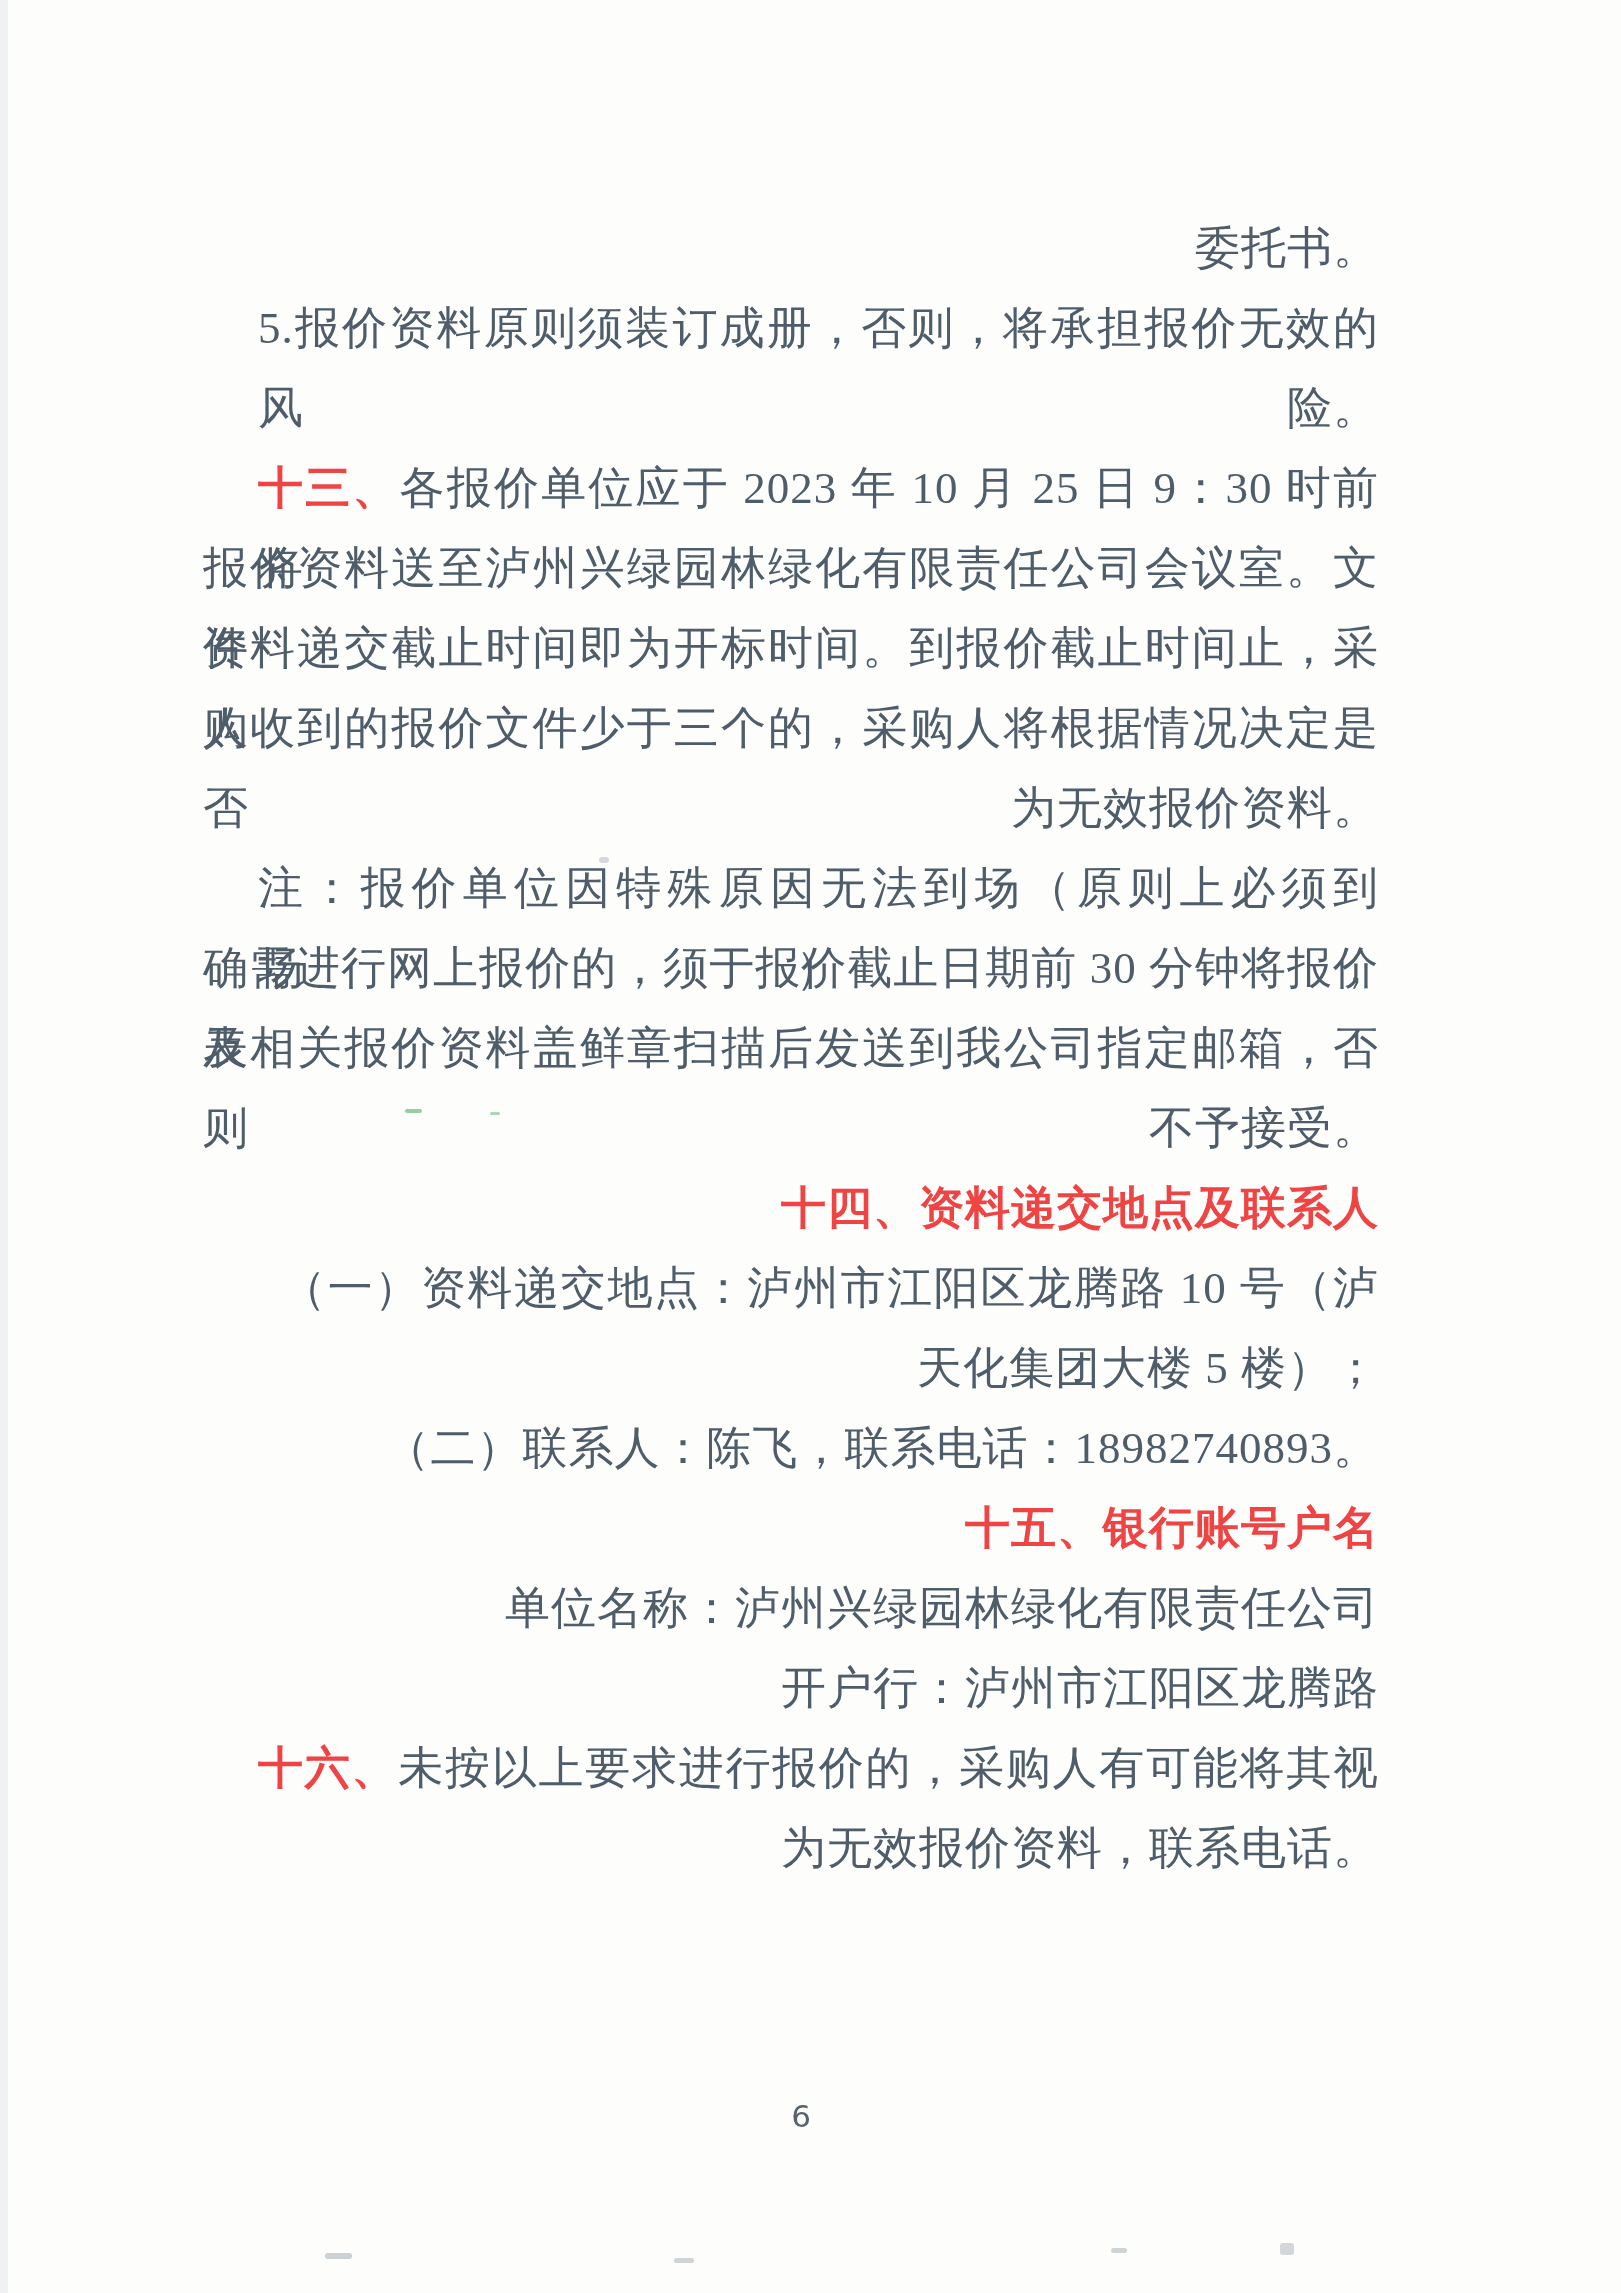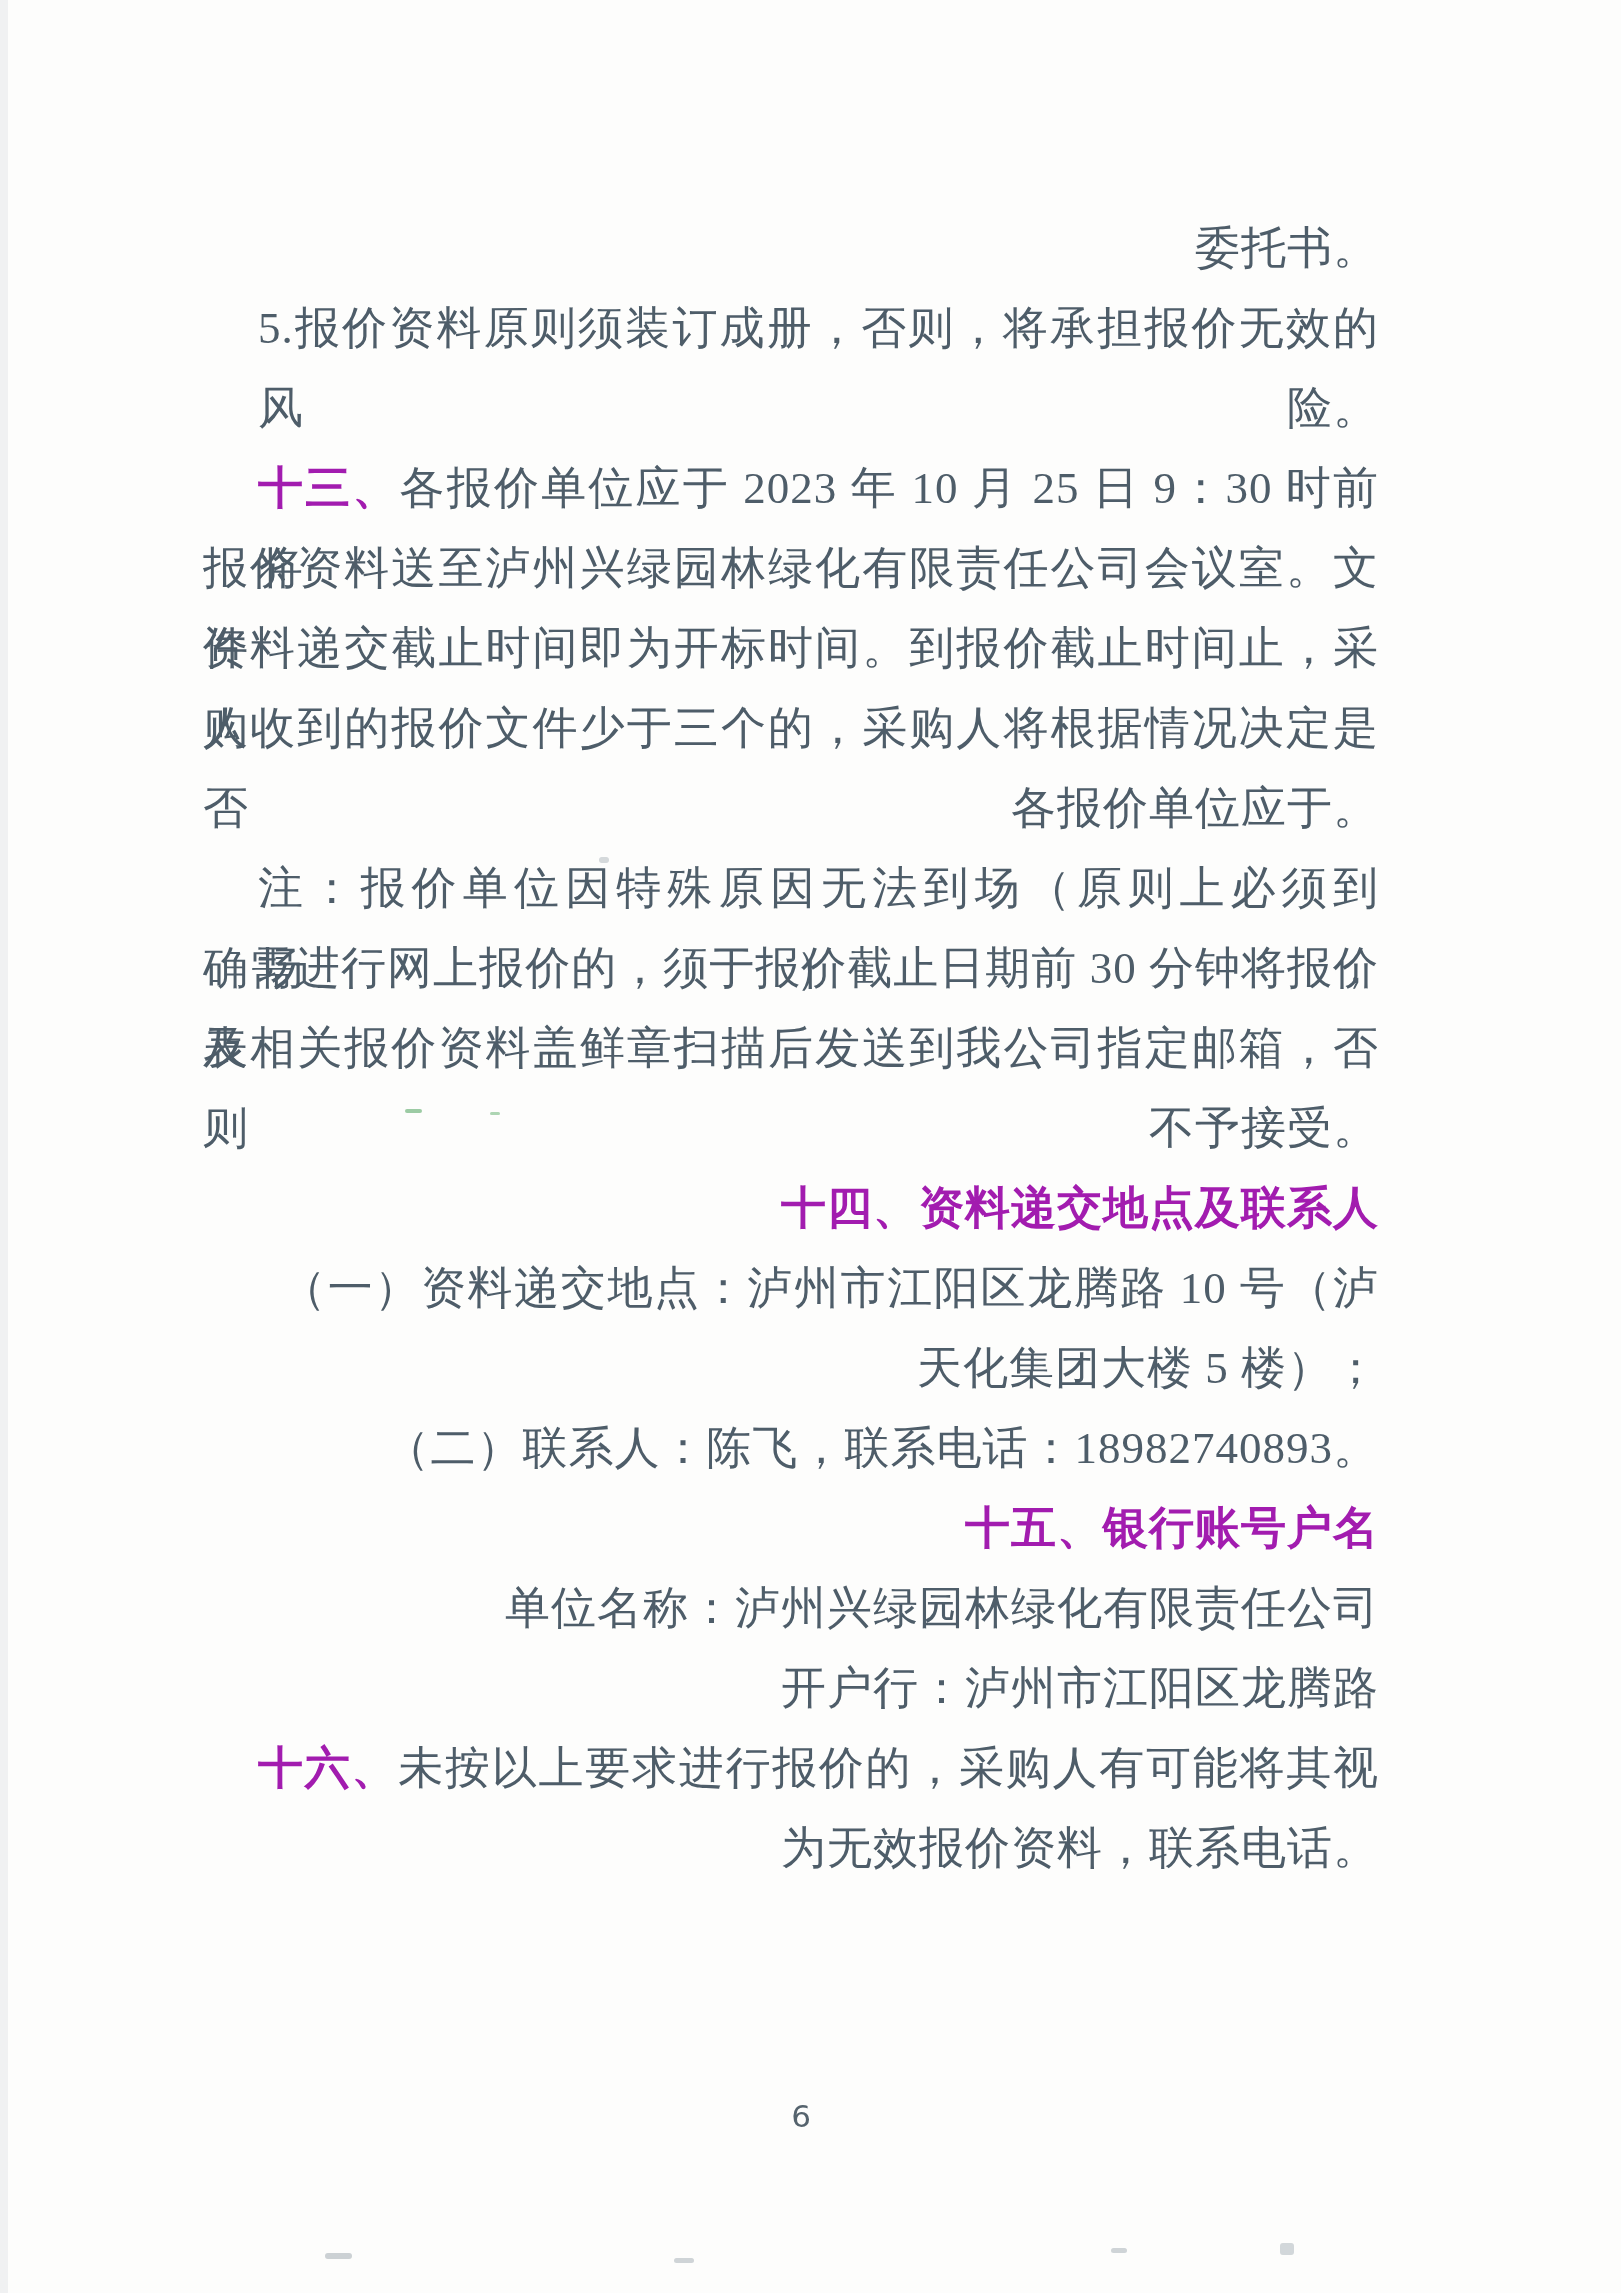--- a/index.html
+++ b/index.html
@@ -34,21 +34,21 @@
     white-space: normal;
     text-align: justify;
     text-align-last: justify;
     text-justify: inter-character;
   }
   .ind1 { padding-left: 55px; }
   .ind2 { padding-left: 78px; }
   .b {
     font-weight: 700;
     font-family: "Liberation Sans", "DejaVu Sans", sans-serif;
-    color: #a21caf;
+    color: #ef4444;
   }
   .pagenum {
     position: absolute;
     left: 0;
     top: 2098px;
     width: 1602px;
     text-align: center;
     font-family: "DejaVu Sans", "Liberation Sans", sans-serif;
     font-size: 31px;
     color: #55636d;
@@ -77,21 +77,21 @@
 
     <div class="line"><span>委托书。</span></div>
 
     <div class="line just ind1"><span>5.报价资料原则须装订成册，否则，将承担报价无效的风</span></div>
     <div class="line"><span>险。</span></div>
 
     <div class="line just ind1"><span class="b">十三、</span><span>各报价单位应于 2023 年 10 月 25 日 9：30 时前将</span></div>
     <div class="line just"><span>报价资料送至泸州兴绿园林绿化有限责任公司会议室。文件</span></div>
     <div class="line just"><span>资料递交截止时间即为开标时间。到报价截止时间止，采购</span></div>
     <div class="line just"><span>人收到的报价文件少于三个的，采购人将根据情况决定是否</span></div>
-    <div class="line"><span>各报价单位应于。</span></div>
+    <div class="line"><span>为无效报价资料。</span></div>
 
     <div class="line just ind1"><span>注：报价单位因特殊原因无法到场（原则上必须到场），</span></div>
     <div class="line just"><span>确需进行网上报价的，须于报价截止日期前 30 分钟将报价表</span></div>
     <div class="line just"><span>及相关报价资料盖鲜章扫描后发送到我公司指定邮箱，否则</span></div>
     <div class="line"><span>不予接受。</span></div>
 
     <div class="line ind1"><span class="b">十四、资料递交地点及联系人</span></div>
 
     <div class="line just ind2"><span>（一）资料递交地点：泸州市江阳区龙腾路 10 号（泸</span></div>
     <div class="line"><span>天化集团大楼 5 楼）；</span></div>

